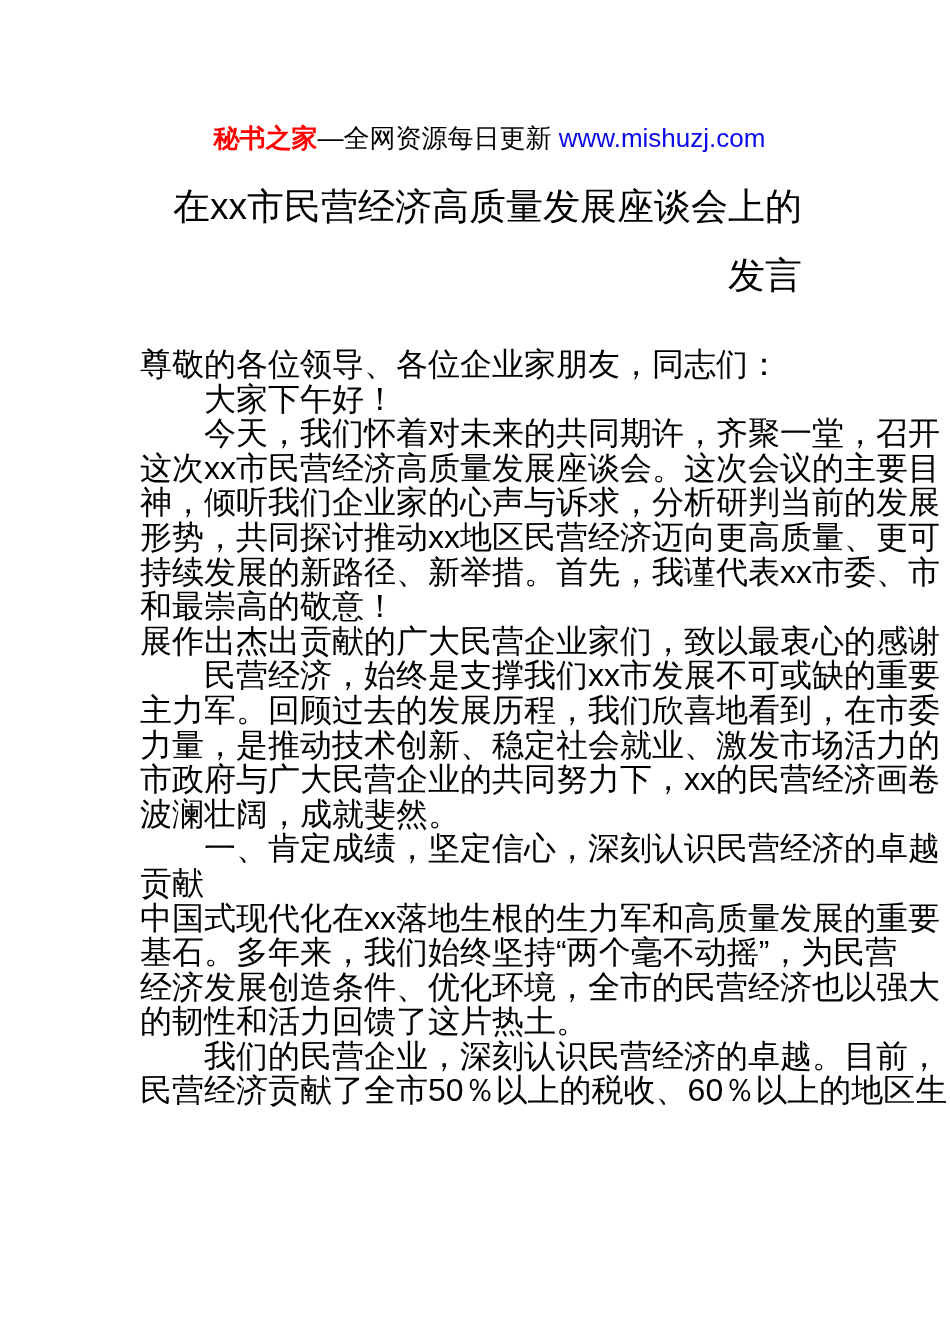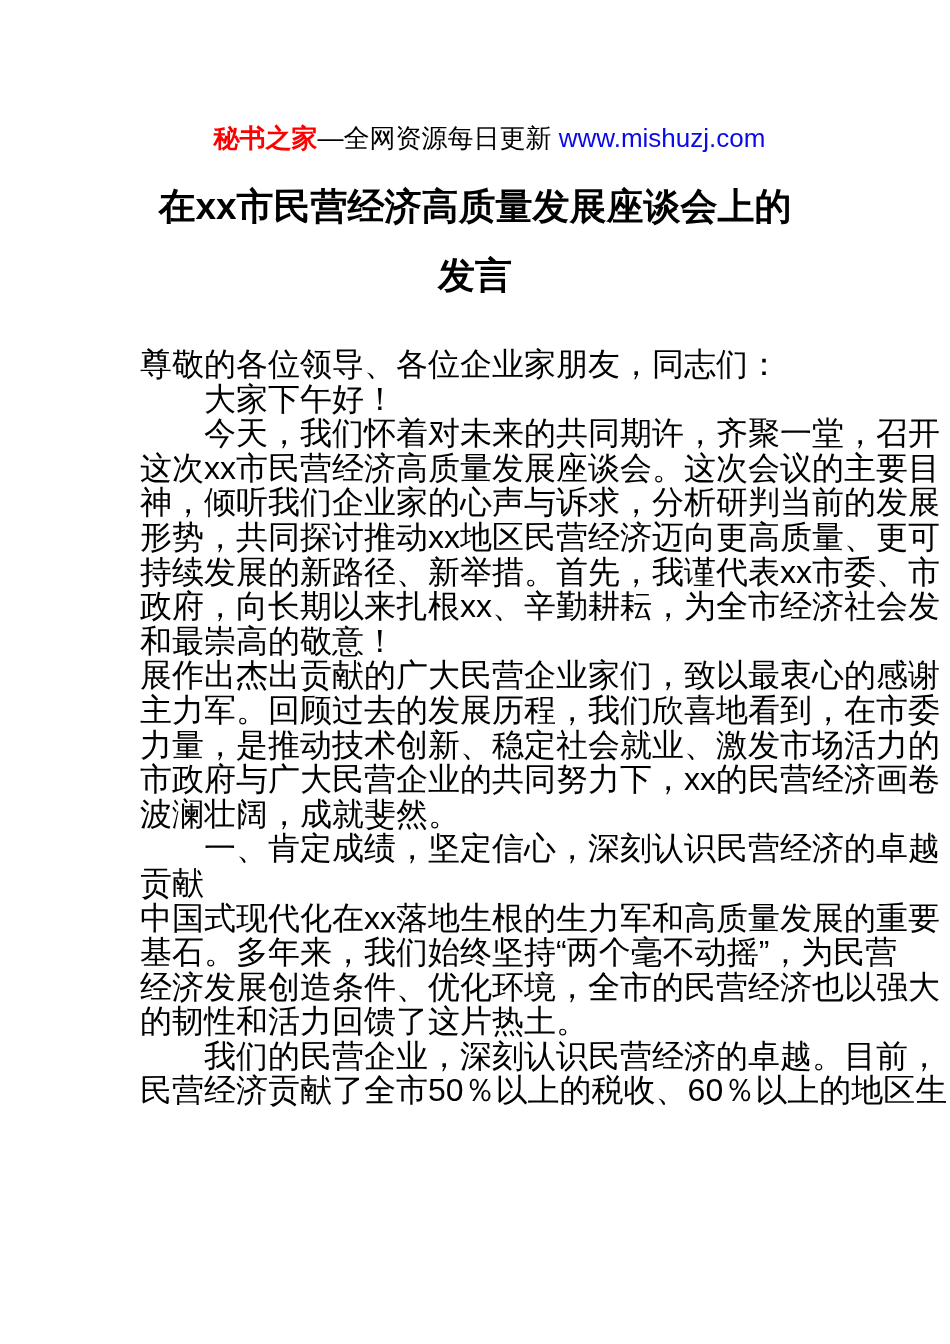--- a/index.html
+++ b/index.html
@@ -28,24 +28,24 @@
   }
   .site-name {
     font-weight: bold;
   }
   .site-url {
     cursor: pointer;
   }
   .doc-title {
     position: absolute;
     top: 172px;
-    left: 140px;
+    left: 132px;
     width: 670px;
-    text-align: center;
-    font-weight: bold;
+    text-align: right;
+    font-weight: normal;
     font-size: 37px;
     line-height: 69px;
   }
   .title-line {
     white-space: nowrap;
   }
   .doc-body {
     position: absolute;
     top: 347px;
     left: 140px;
@@ -73,23 +73,23 @@
     </div>
 
   <div class="doc-body">
       <div class="body-line">尊敬的各位领导、各位企业家朋友，同志们：</div>
       <div class="body-line">　　大家下午好！</div>
       <div class="body-line">　　今天，我们怀着对未来的共同期许，齐聚一堂，召开</div>
       <div class="body-line">这次xx市民营经济高质量发展座谈会。这次会议的主要目</div>
       <div class="body-line">神，倾听我们企业家的心声与诉求，分析研判当前的发展</div>
       <div class="body-line">形势，共同探讨推动xx地区民营经济迈向更高质量、更可</div>
       <div class="body-line">持续发展的新路径、新举措。首先，我谨代表xx市委、市</div>
-      <div class="body-line">政府，向长期以来扎根xx、辛勤耕耘，为全市经济社会发</div>
       <div class="body-line">和最崇高的敬意！</div>
       <div class="body-line">展作出杰出贡献的广大民营企业家们，致以最衷心的感谢</div>
+      <div class="body-line">　　民营经济，始终是支撑我们xx市发展不可或缺的重要</div>
       <div class="body-line">主力军。回顾过去的发展历程，我们欣喜地看到，在市委</div>
       <div class="body-line">力量，是推动技术创新、稳定社会就业、激发市场活力的</div>
       <div class="body-line">市政府与广大民营企业的共同努力下，xx的民营经济画卷</div>
       <div class="body-line">波澜壮阔，成就斐然。</div>
       <div class="body-line">　　一、肯定成绩，坚定信心，深刻认识民营经济的卓越</div>
       <div class="body-line">贡献</div>
       <div class="body-line">中国式现代化在xx落地生根的生力军和高质量发展的重要</div>
       <div class="body-line">基石。多年来，我们始终坚持“两个毫不动摇”，为民营</div>
       <div class="body-line">经济发展创造条件、优化环境，全市的民营经济也以强大</div>
       <div class="body-line">的韧性和活力回馈了这片热土。</div>

